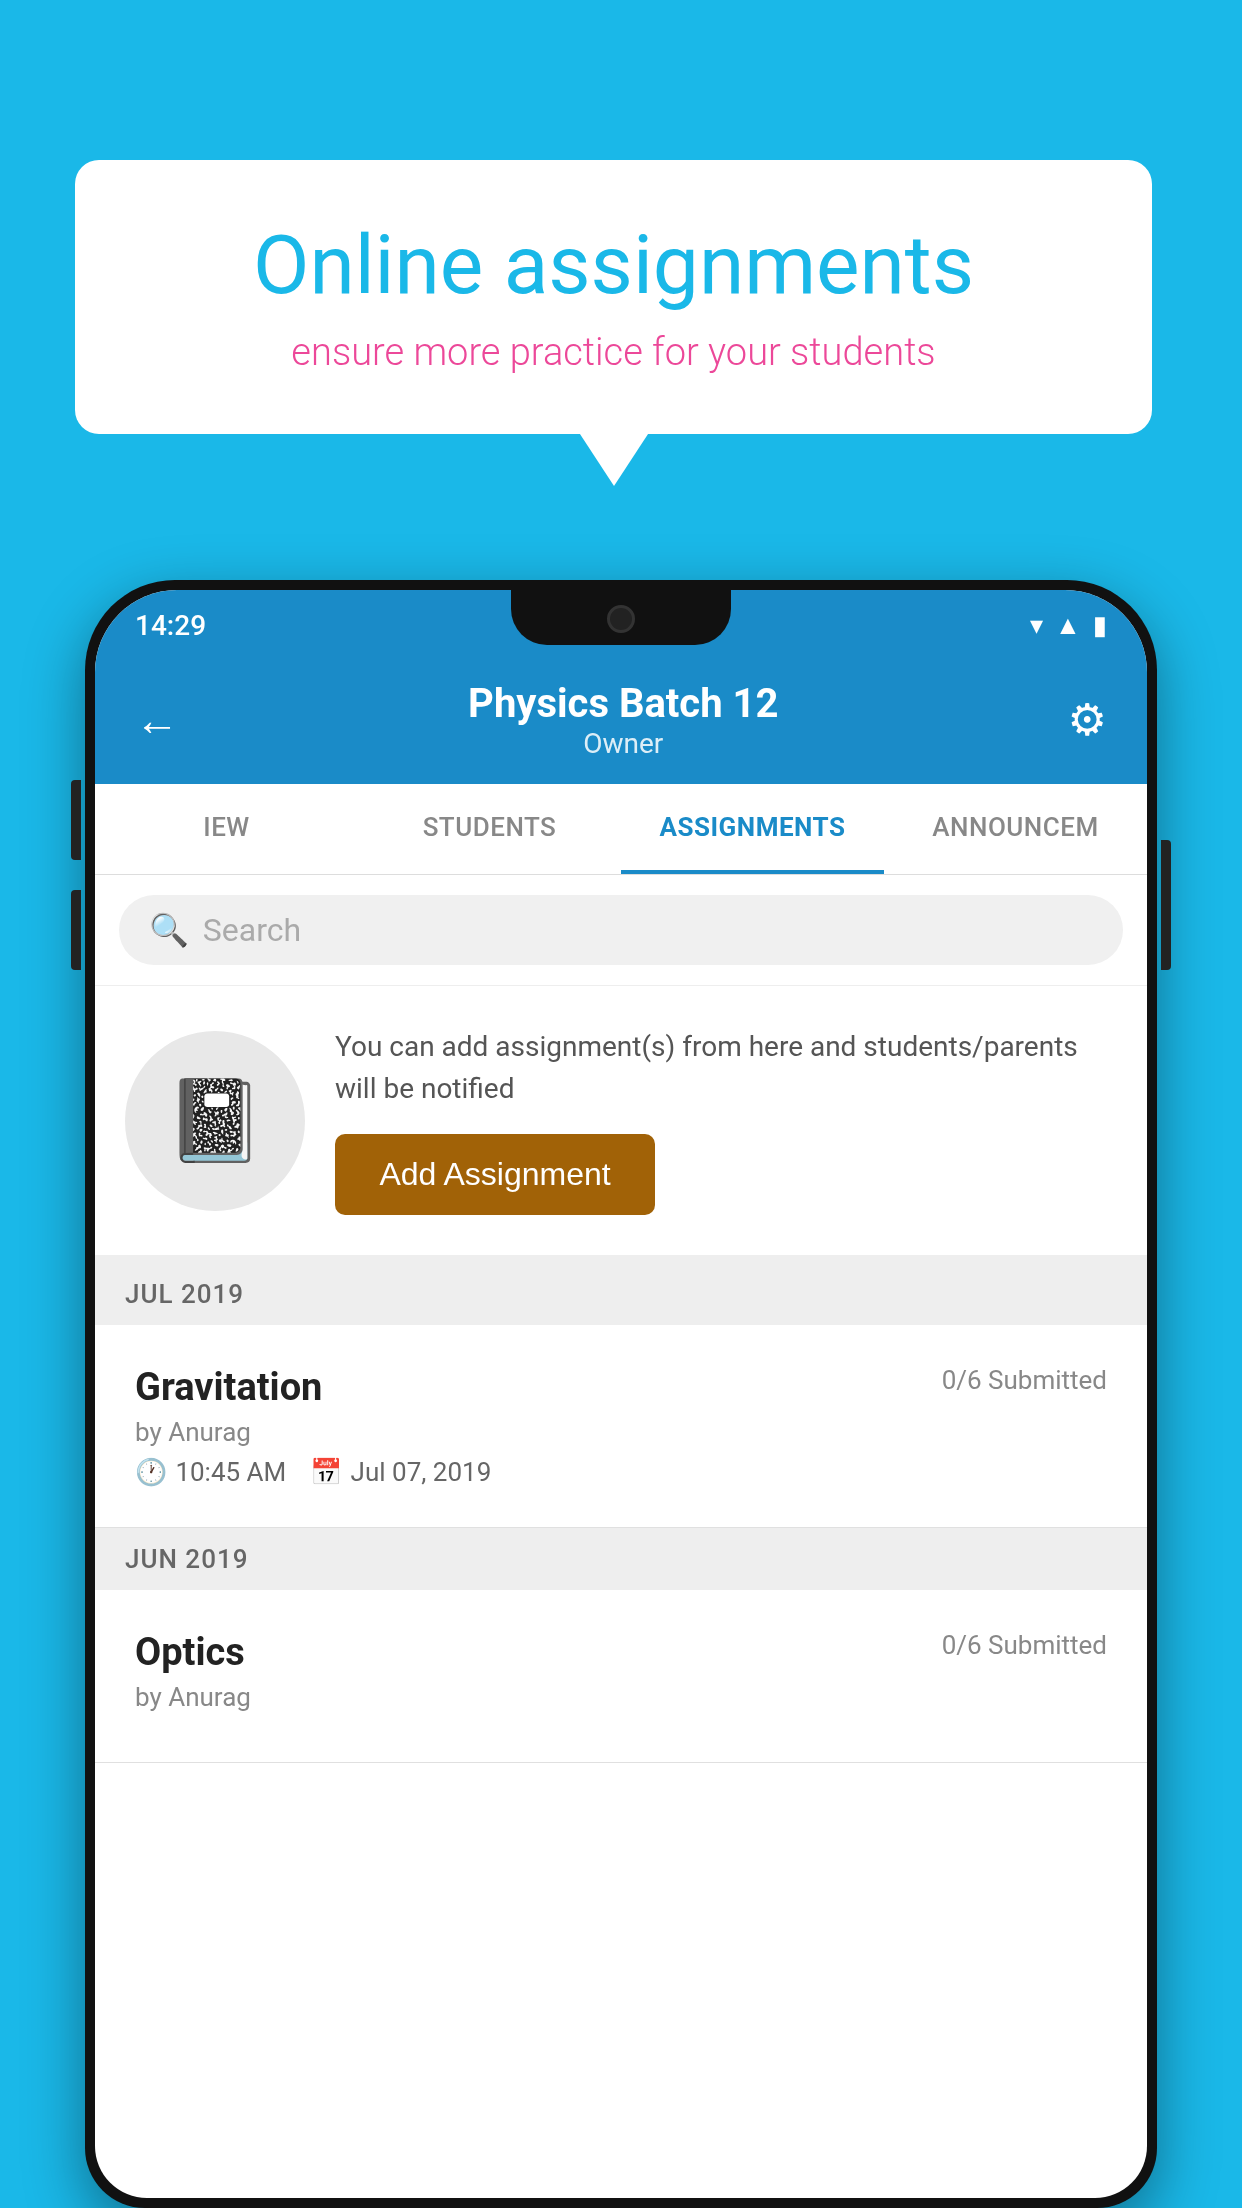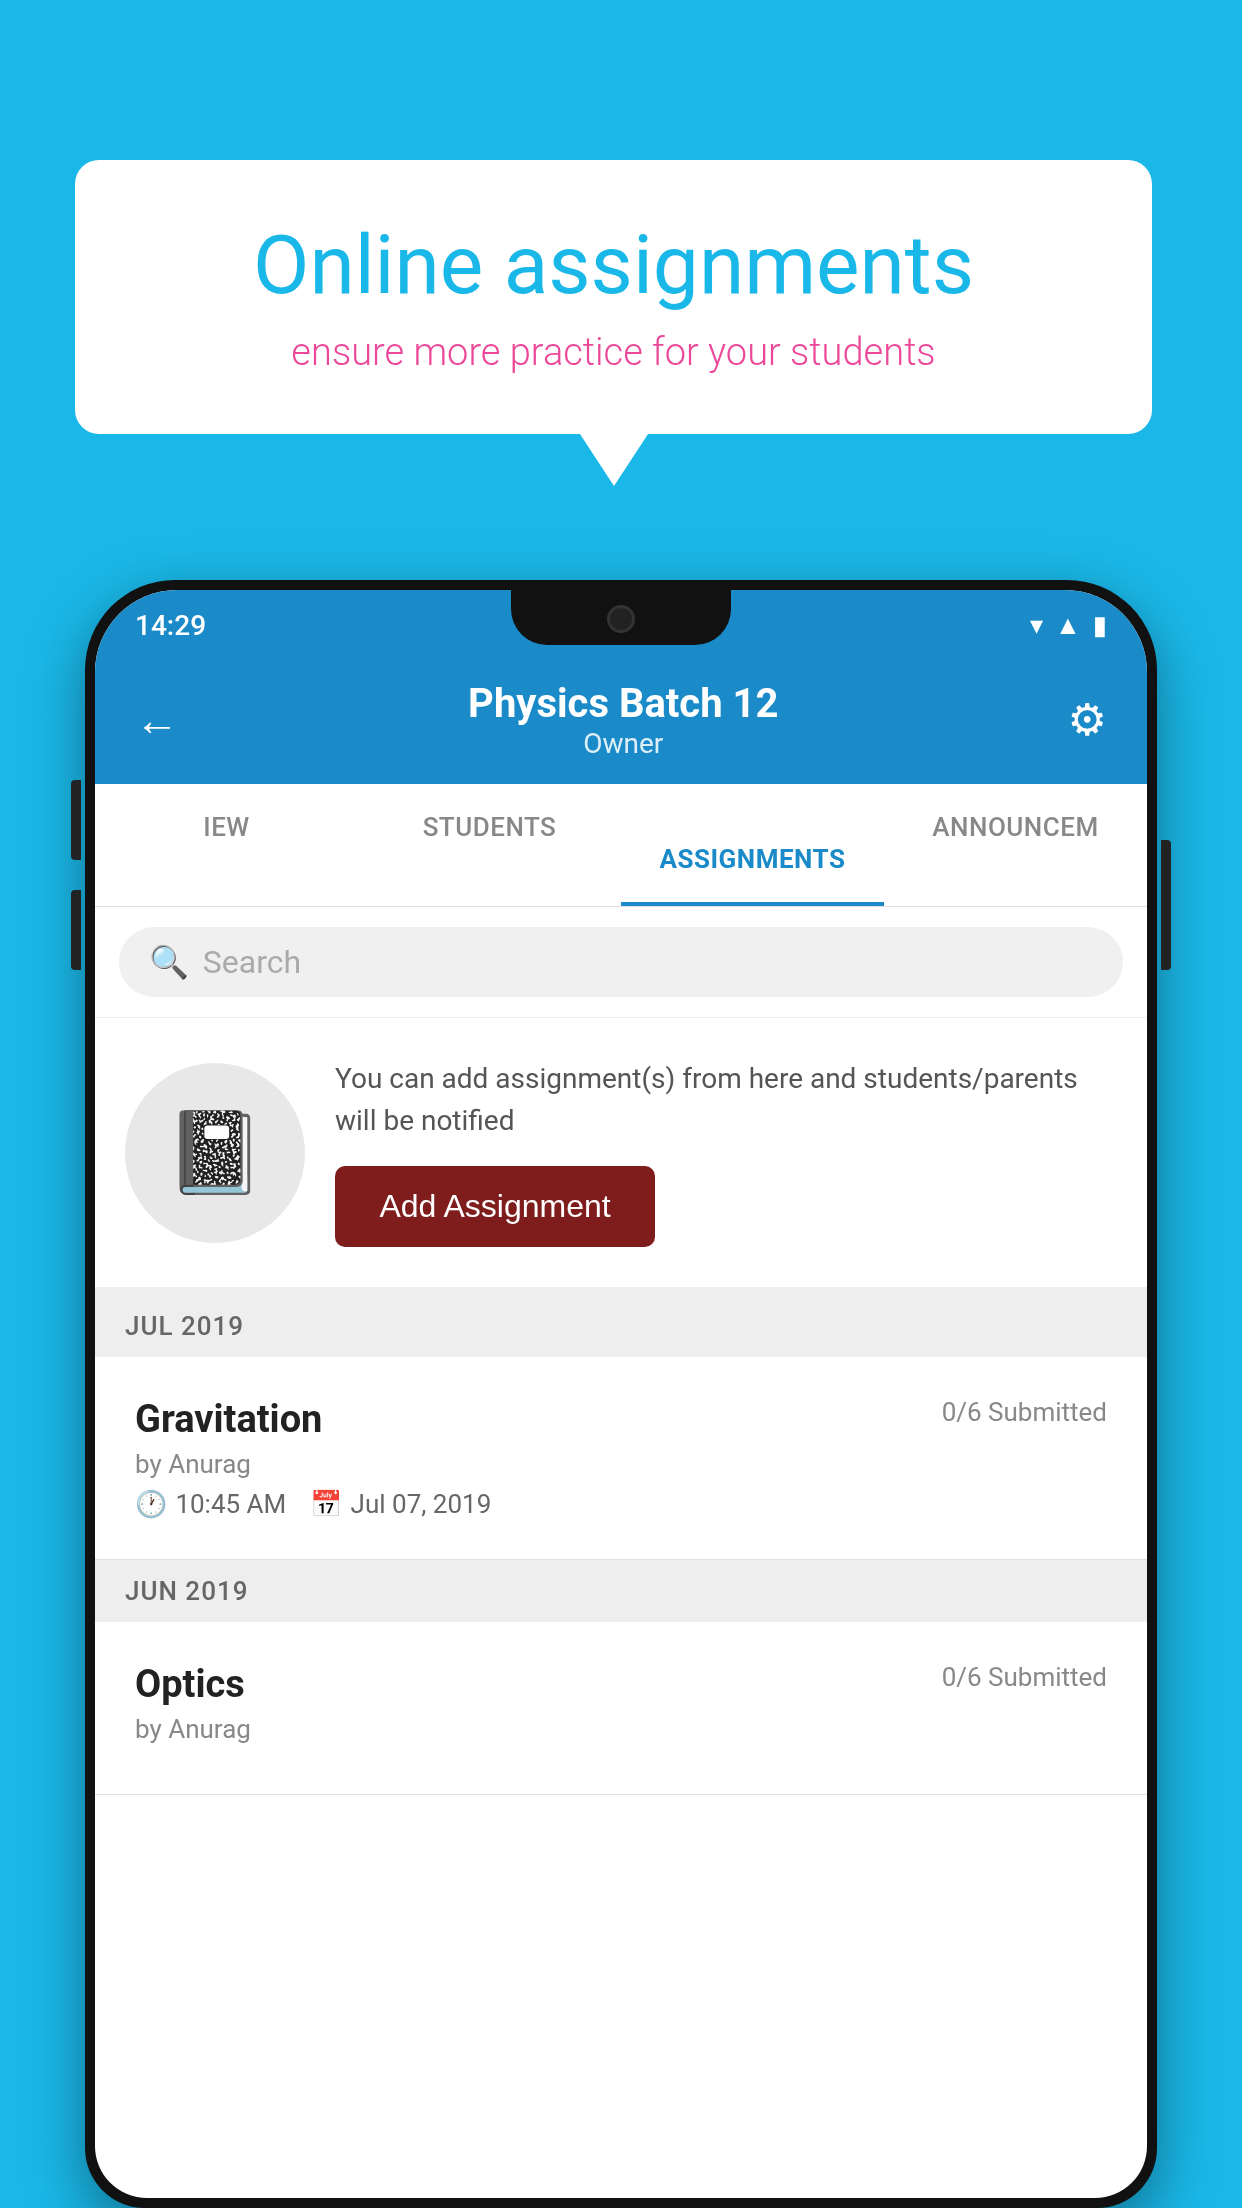--- a/index.html
+++ b/index.html
@@ -185,21 +185,20 @@
       font-weight: 500;
       color: #888;
       cursor: pointer;
       letter-spacing: 0.5px;
     }
 
     .tab-item.active {
       color: #1a8bc8;
       border-bottom: 4px solid #1a8bc8;
       font-weight: 700;
-      margin-top: 32px;
     }
 
     
     .search-container {
       padding: 20px 24px;
       background: white;
       border-bottom: 1px solid #eee;
     }
 
     .search-bar {
@@ -251,21 +250,21 @@
     }
 
     .empty-description {
       font-size: 28px;
       color: #555;
       line-height: 1.5;
       margin-bottom: 24px;
     }
 
     .add-assignment-btn {
-      background: #7f1d1d;
+      background: #a16207;
       color: white;
       border: none;
       border-radius: 10px;
       padding: 22px 40px;
       font-size: 32px;
       font-weight: 500;
       cursor: pointer;
       width: 100%;
       max-width: 320px;
     }

